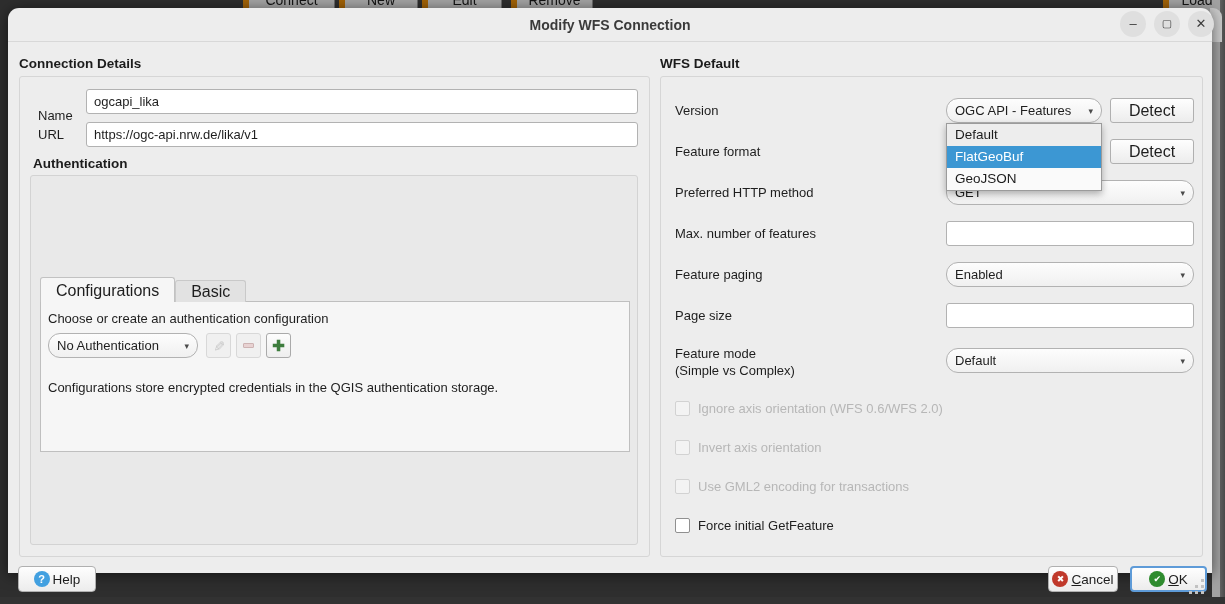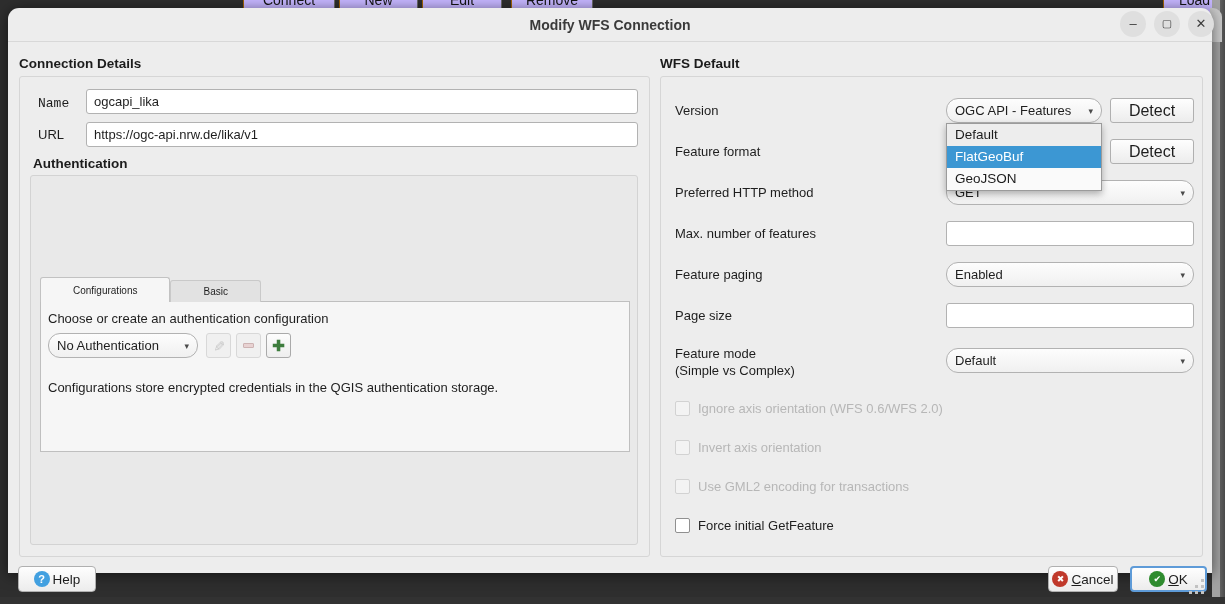--- a/index.html
+++ b/index.html
@@ -1,22 +1,22 @@
 <!DOCTYPE html>
 <html><head>
 <meta charset="utf-8">
 <style>
   * { margin:0; padding:0; box-sizing:border-box; }
   html,body { width:1225px; height:604px; overflow:hidden; background:#2e2e2e;
               font-family:"Liberation Sans", sans-serif; }
   body { position:relative; }
 
   
-  .bg-btn { position:absolute; top:0; height:14px; overflow:hidden; background:#c4b5fd;
-            border-left:1px solid #a16207; border-right:1px solid #6a6a6a; z-index:1; }
+  .bg-btn { position:absolute; top:0; height:14px; overflow:hidden; background:#a3a3a3;
+            border-left:6px solid #a16207; border-right:1px solid #6a6a6a; z-index:1; }
   .bg-btn span { position:absolute; top:-10px; left:0; right:0; text-align:center;
                  font-size:14px; line-height:20px; color:#141414; }
   .right-strip { position:absolute; top:0; right:0; width:13px; height:604px; z-index:2;
                  background:linear-gradient(to right,#a2a2a2 0,#a2a2a2 8px,#626262 8px,#4a4a4a 13px); }
   .corner-frag { position:absolute; top:8px; right:3px; width:12px; height:34px;
                  background:#c9c9c9; border-radius:0 9px 0 0; z-index:3; }
   .bottom-strip { position:absolute; left:0; bottom:0; width:1225px; height:7px; background:#323232; z-index:2; }
 
   
   .dialog { position:absolute; left:8px; top:8px; width:1204px; height:565px;
@@ -46,21 +46,21 @@
            padding:0 8px; font-size:13px; color:#1e1e1e; }
   .combo .arrow { margin-left:auto; font-size:9px; color:#4a4a4a; }
 
   .push-btn { position:absolute; height:25px; border:1px solid #b0b0b0; border-radius:3px;
               background:linear-gradient(#fefefe,#ececec); font-size:16px; color:#1e1e1e;
               display:flex; align-items:center; justify-content:center; cursor:default; }
 
   
   .auth-frame { background:#e9e9e9; border:1px solid #d3d3d3; }
   .tabbar { position:absolute; left:32px; top:269px; display:flex; z-index:3; }
-  .tab { font-size:10px; color:#1e1e1e; padding:0 32px; border:1px solid #c2c2c2;
+  .tab { font-size:16px; color:#1e1e1e; padding:0 15px; border:1px solid #c2c2c2;
          border-bottom:none; border-radius:3px 3px 0 0; }
   .tab.active { background:#f6f6f6; height:25px; line-height:25px; position:relative; z-index:4; }
   .tab.inactive { background:#e2e2e2; height:22px; line-height:22px; margin-top:3px; border-color:#c9c9c9; }
   .tab-panel { position:absolute; left:32px; top:293px; width:590px; height:151px;
                background:#f6f6f6; border:1px solid #bfbfbf; z-index:2; }
   .icon-btn { position:absolute; width:25px; height:25px; border-radius:3px;
               display:flex; align-items:center; justify-content:center; }
   .icon-btn.disabled { background:#f0f0f0; border:1px solid #d8d8d8; }
   .icon-btn.enabled { background:linear-gradient(#fdfdfd,#eee); border:1px solid #aaa; }
   .pencil-glyph { color:#c9c9c9; font-size:14px; transform:rotate(90deg); }
@@ -121,21 +121,21 @@
   <div class="titlebar">
     <div class="title">Modify WFS Connection</div>
     <div class="winbtn min"><span>–</span></div>
     <div class="winbtn max"><span>▢</span></div>
     <div class="winbtn close"><span>✕</span></div>
   </div>
 
   <div class="section-title" style="left:11px;top:48px;">Connection Details</div>
   <div class="frame" style="left:11px;top:68px;width:631px;height:481px;"></div>
 
-  <div class="lbl row-lbl" style="left:30px;top:83px;font-family:Liberation Mono, monospace;">Name</div>
+  <div class="lbl row-lbl" style="left:30px;top:95px;">Name</div>
   <input class="tinput" style="left: 78px; top: 81px; width: 552px;" value="ogcapi_lika">
 
   <div class="lbl row-lbl" style="left:30px;top:114px;">URL</div>
   <input class="tinput" style="left: 78px; top: 114px; width: 552px;" value="https://ogc-api.nrw.de/lika/v1">
 
   <div class="section-title" style="left:25px;top:148px;">Authentication</div>
   <div class="frame auth-frame" style="left:22px;top:167px;width:608px;height:370px;"></div>
 
   <div class="tabbar">
     <div class="tab active">Configurations</div>

